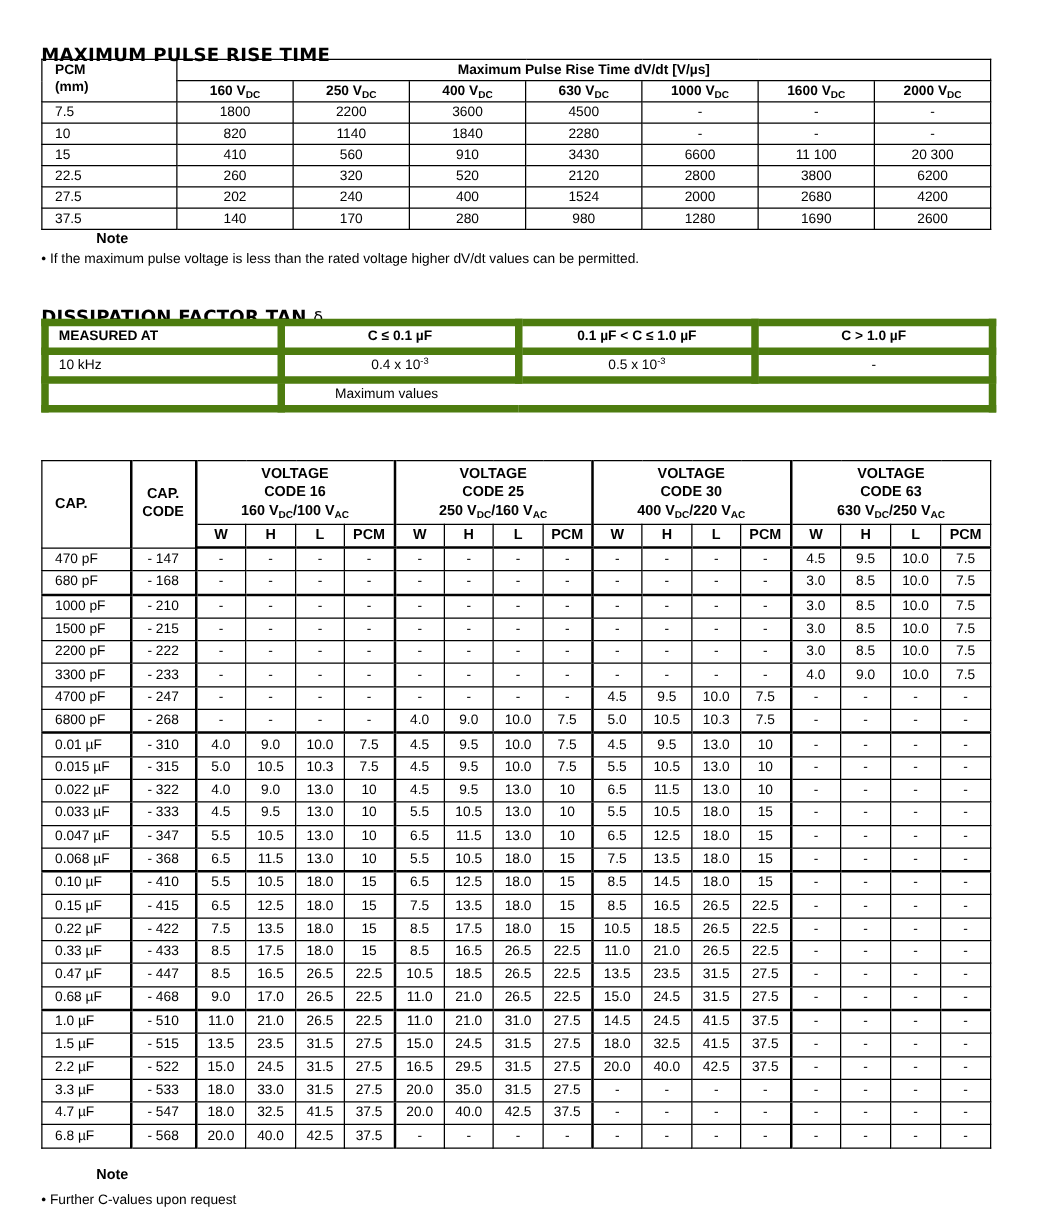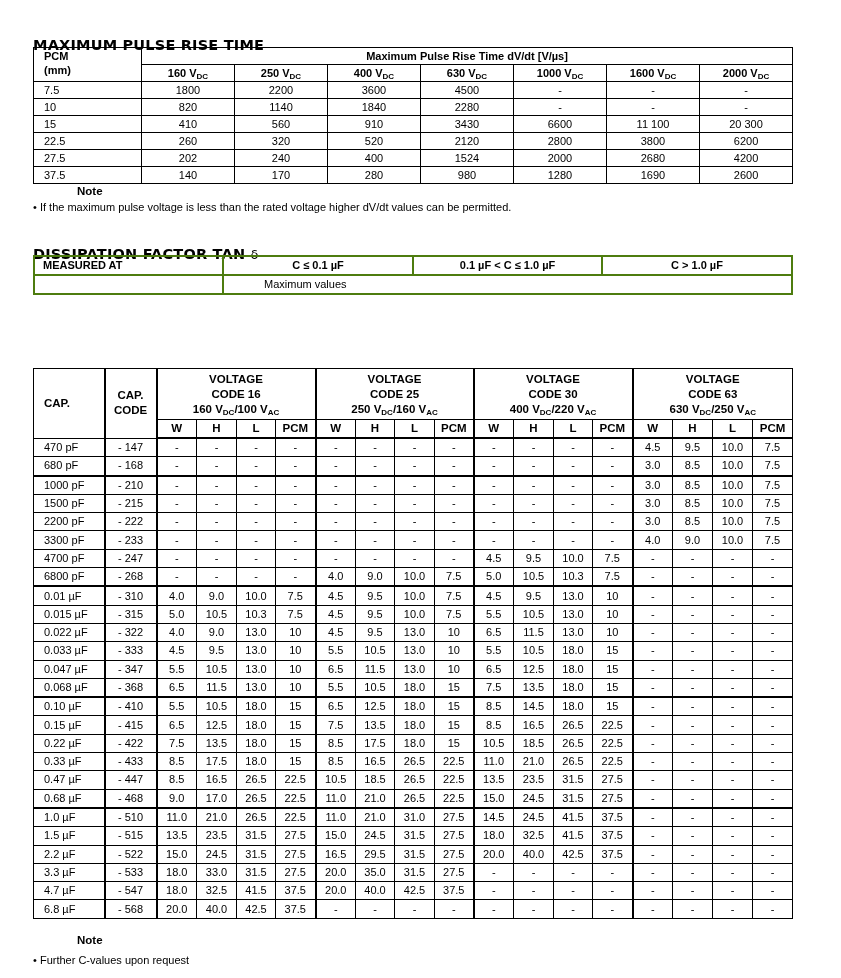--- a/index.html
+++ b/index.html
@@ -17,21 +17,21 @@
   #t1 { left:33px; top:47px; width:759px; }
   #t1 td, #t1 th { border:1px solid #000; height:16px; }
   #t1 .pcm { text-align:left; padding-left:10px; vertical-align:top; }
   #t1 td { text-align:center; }
   #t1 td.first { text-align:left; padding-left:10px; }
   .note-title { position:absolute; left:33px; font-weight:bold; font-size:11.5px;margin-left:44px; }
   .note-line  { position:absolute; left:33px; font-size:11px; }
 
   
   #t2 { left:33px; top:255px; width:759px; }
-  #t2 td, #t2 th { border:2px solid #4d7c0f; height:17px; text-align:center; }
+  #t2 td, #t2 th { border:6px solid #4d7c0f; height:17px; text-align:center; }
   #t2 .lft { text-align:left; padding-left:8px; }
 
   
   #t3 { left:33px; top:368px; width:759px; }
   #t3 td, #t3 th { border:1px solid #000; text-align:center; height:17.3px; font-size:11px; }
   #t3 th.cap { text-align:left; padding-left:10px; font-size:11.5px; }
   #t3 th.grp { font-size:11.5px; line-height:15px; height:50px; }
   #t3 th.sub { height:17px; font-size:11.5px; }
   #t3 td.capv { text-align:left; padding-left:10px; }
   #t3 .thick-l { border-left:2px solid #000; }
@@ -153,20 +153,26 @@
   </colgroup>
   <thead>
     <tr id="t2-head">
         <th class="lft">MEASURED AT</th>
         <th class="">C ≤ 0.1 µF</th>
         <th class="">0.1 µF &lt; C ≤ 1.0 µF</th>
         <th class="">C &gt; 1.0 µF</th>
       </tr>
   </thead>
   <tbody id="t2-body">
+      <tr>
+        <td class="lft">10 kHz</td>
+        <td><span>0.4 x 10</span><sup>-3</sup></td>
+        <td><span>0.5 x 10</span><sup>-3</sup></td>
+        <td><span>-</span></td>
+      </tr>
     </tbody>
   <tfoot>
     <tr>
       <td></td>
       <td colspan="3" class="lft" style="padding-left:40px;">Maximum values</td>
     </tr>
   </tfoot>
 </table>
 
 <table id="t3">

